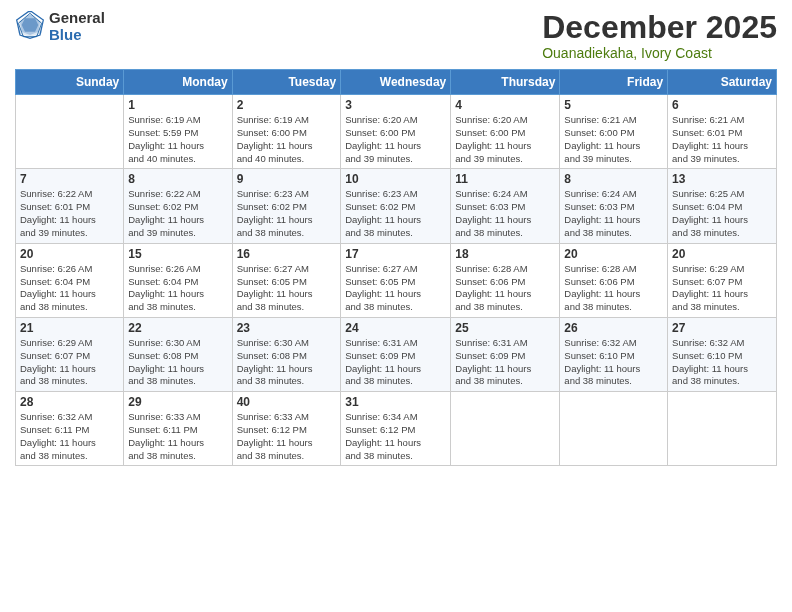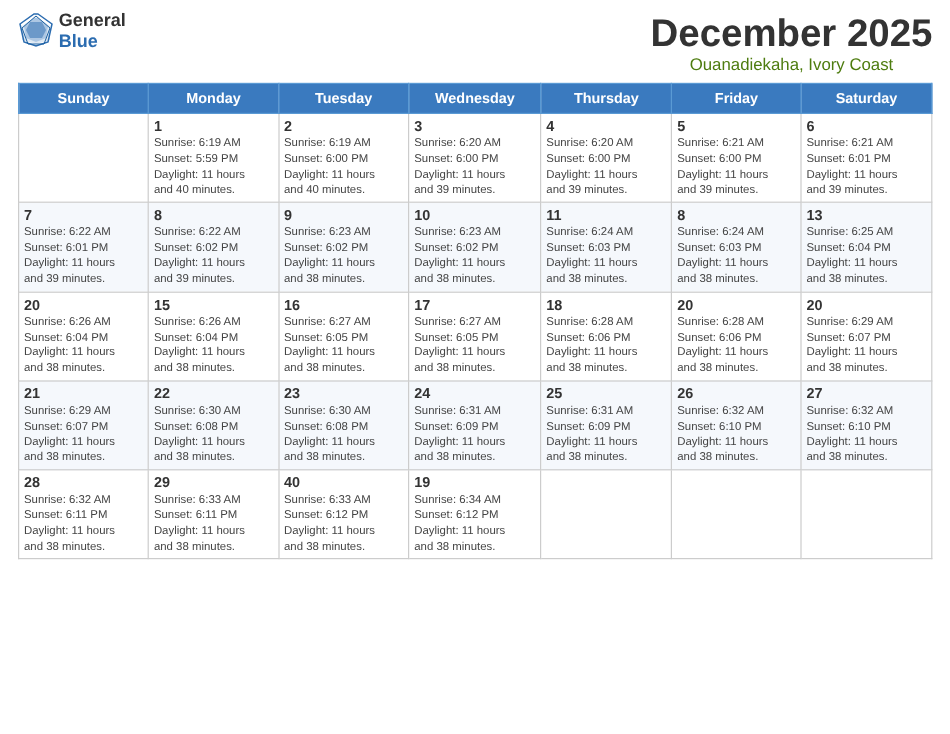--- a/index.html
+++ b/index.html
@@ -40,21 +40,21 @@
     .logo-blue {
       font-size: 15px;
       font-weight: bold;
       color: #2b6cb0;
     }
     .logo-icon {
       width: 30px;
       height: 30px;
     }
     .title-area {
-      text-align: center;
+      text-align: left;
     }
     .month-title {
       font-size: 32px;
       font-weight: bold;
       color: #333;
       line-height: 1.1;
     }
     .subtitle {
       font-size: 14px;
       color: #4d7c0f;
@@ -63,21 +63,21 @@
       width: 100%;
       border-collapse: collapse;
       border: 1px solid #ccc;
     }
     .calendar th {
       background: #3a7abf;
       color: #fff;
       font-size: 12px;
       font-weight: bold;
       padding: 5px 4px;
-      text-align: center;
+      text-align: right;
       border: 1px solid #5a9ad4;
     }
     .calendar td {
       vertical-align: top;
       border: 1px solid #ccc;
       padding: 3px 4px;
       width: 113px;
       min-height: 80px;
       background: #fff;
     }
@@ -261,21 +261,21 @@
           </td>
           <td>
             <span class="day-number">29</span>
             <div class="day-info">Sunrise: 6:33 AM<br>Sunset: 6:11 PM<br>Daylight: 11 hours<br>and 38 minutes.</div>
           </td>
           <td>
             <span class="day-number">40</span>
             <div class="day-info">Sunrise: 6:33 AM<br>Sunset: 6:12 PM<br>Daylight: 11 hours<br>and 38 minutes.</div>
           </td>
           <td>
-            <span class="day-number">19</span>
+            <span class="day-number">31</span>
             <div class="day-info">Sunrise: 6:34 AM<br>Sunset: 6:12 PM<br>Daylight: 11 hours<br>and 38 minutes.</div>
           </td>
           <td class="empty-cell"></td>
           <td class="empty-cell"></td>
           <td class="empty-cell"></td>
         </tr>
       </tbody>
   </table>
 </div>
 

